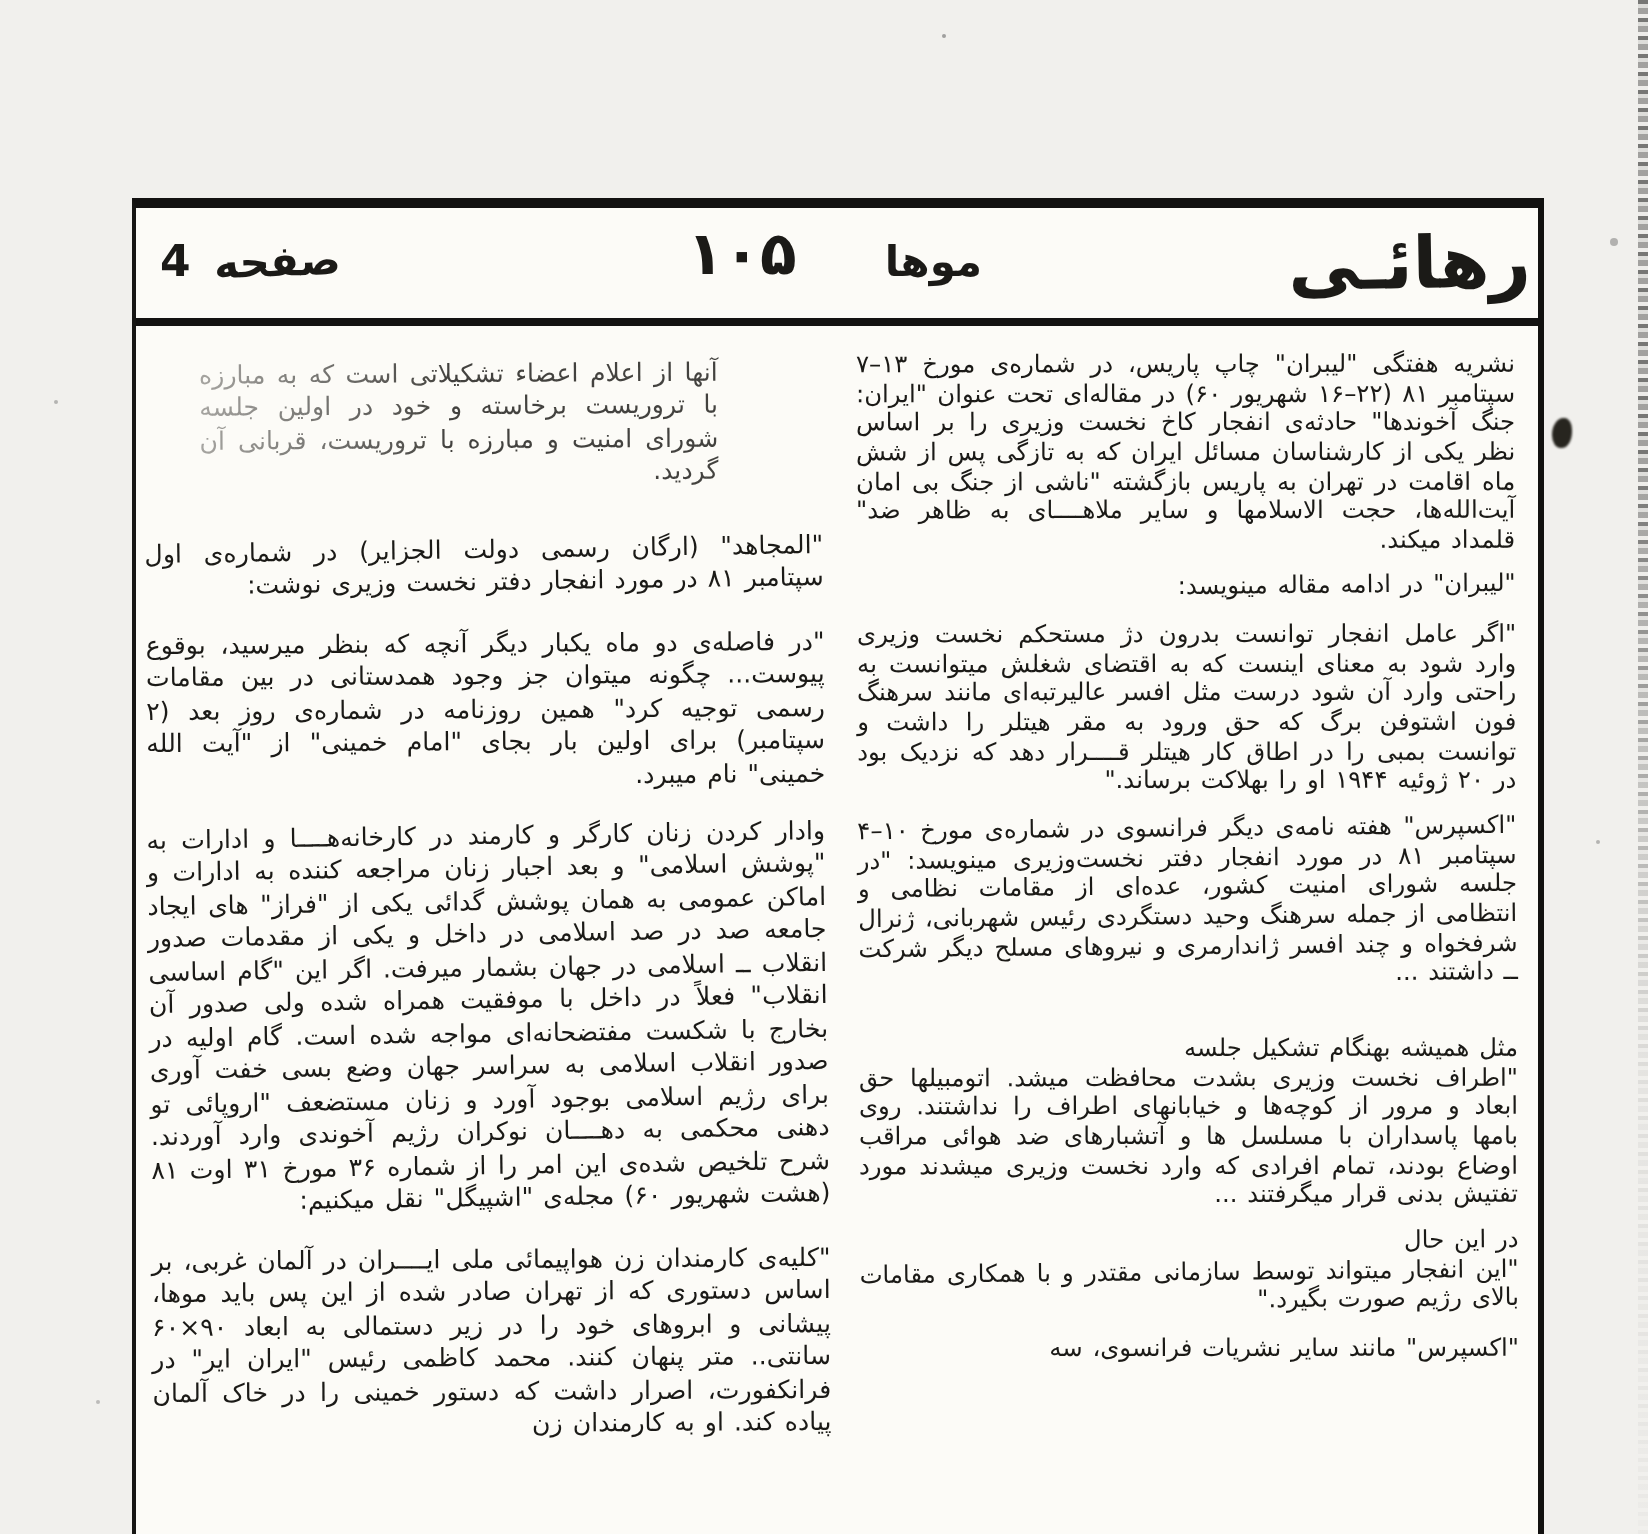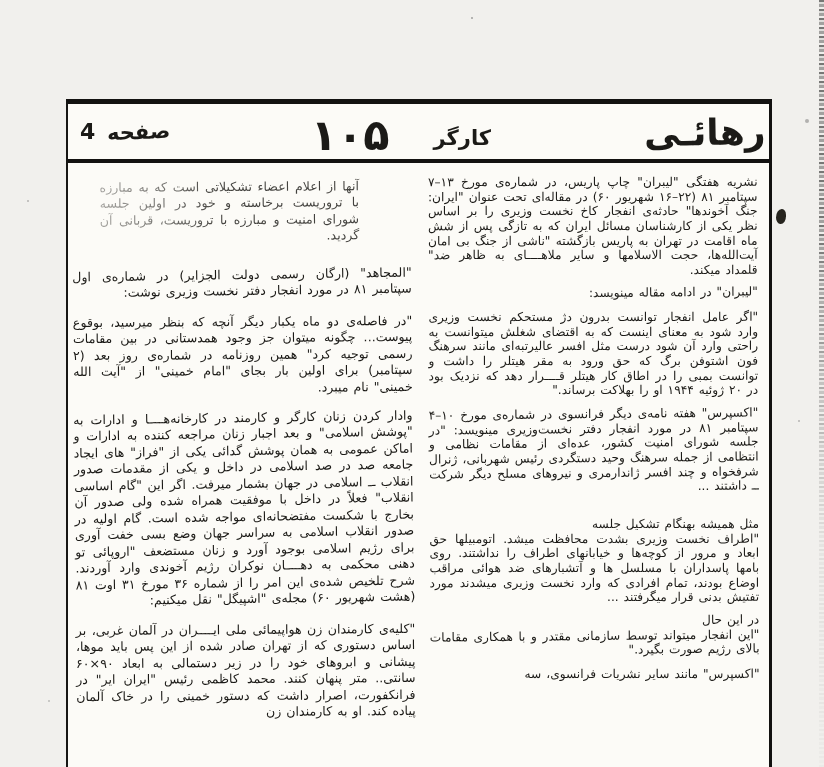--- a/index.html
+++ b/index.html
@@ -53,21 +53,21 @@
   .issue-group {
     position: absolute;
     right: 278px;
     top: 6px;
     display: flex;
     direction: rtl;
     align-items: center;
     gap: 44px;
   }
   .issue-label { font-size: 21px; font-weight: bold; padding-top: 6px; }
-  .issue-number { font-size: 43px; font-weight: bold; }
+  .issue-number { font-size: 30px; font-weight: bold; }
   .page-group {
     display: flex;
     direction: rtl;
     align-items: baseline;
     gap: 12px;
     font-weight: bold;
   }
   .page-label { font-size: 21px; transform: rotate(-2deg); }
   .page-number { font-size: 22px; }
 
@@ -167,21 +167,21 @@
 <div class="ink-blob"></div>
 <div class="smudge smudge-a"></div>
 <div class="smudge smudge-b"></div>
 <div class="smudge smudge-c"></div>
 
 <div class="page-frame">
 
   <div class="header-band">
     <div class="journal-title">رهائـی</div>
     <div class="issue-group">
-      <span class="issue-label">کارگر</span>
+      <span class="issue-label">موها</span>
       <span class="issue-number">۱۰۵</span>
     </div>
     <div class="page-group">
       <span class="page-label">صفحه</span>
       <span class="page-number">4</span>
     </div>
   </div>
 
   <div class="content">
 

